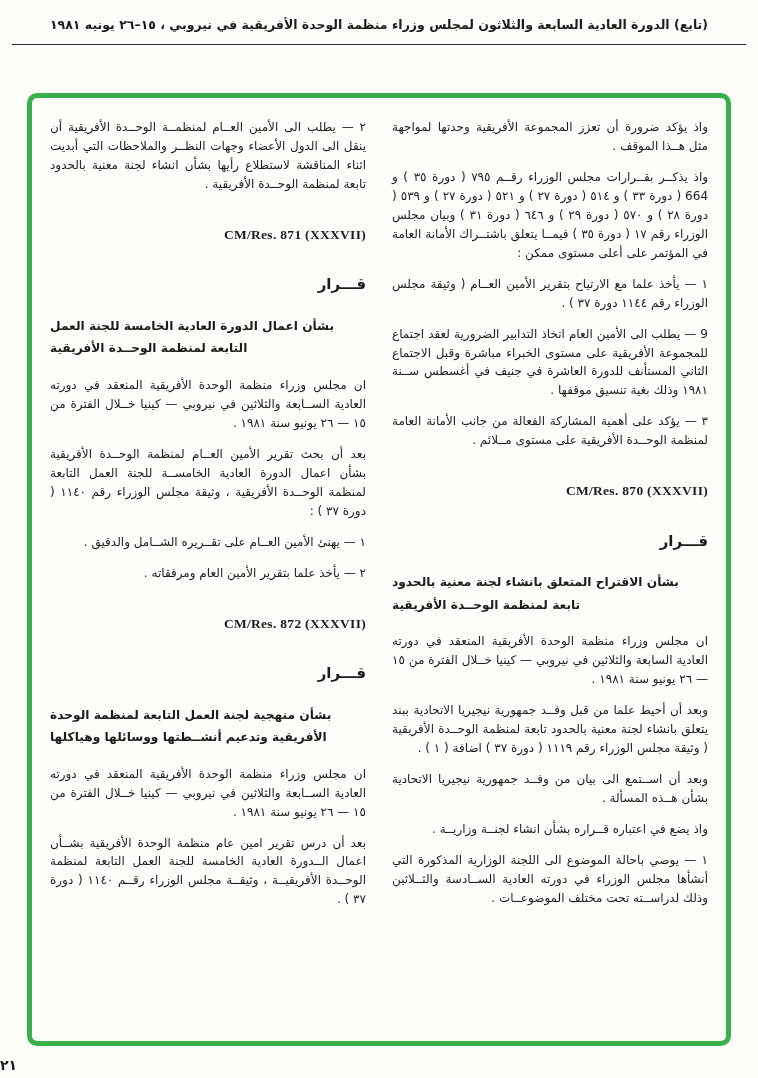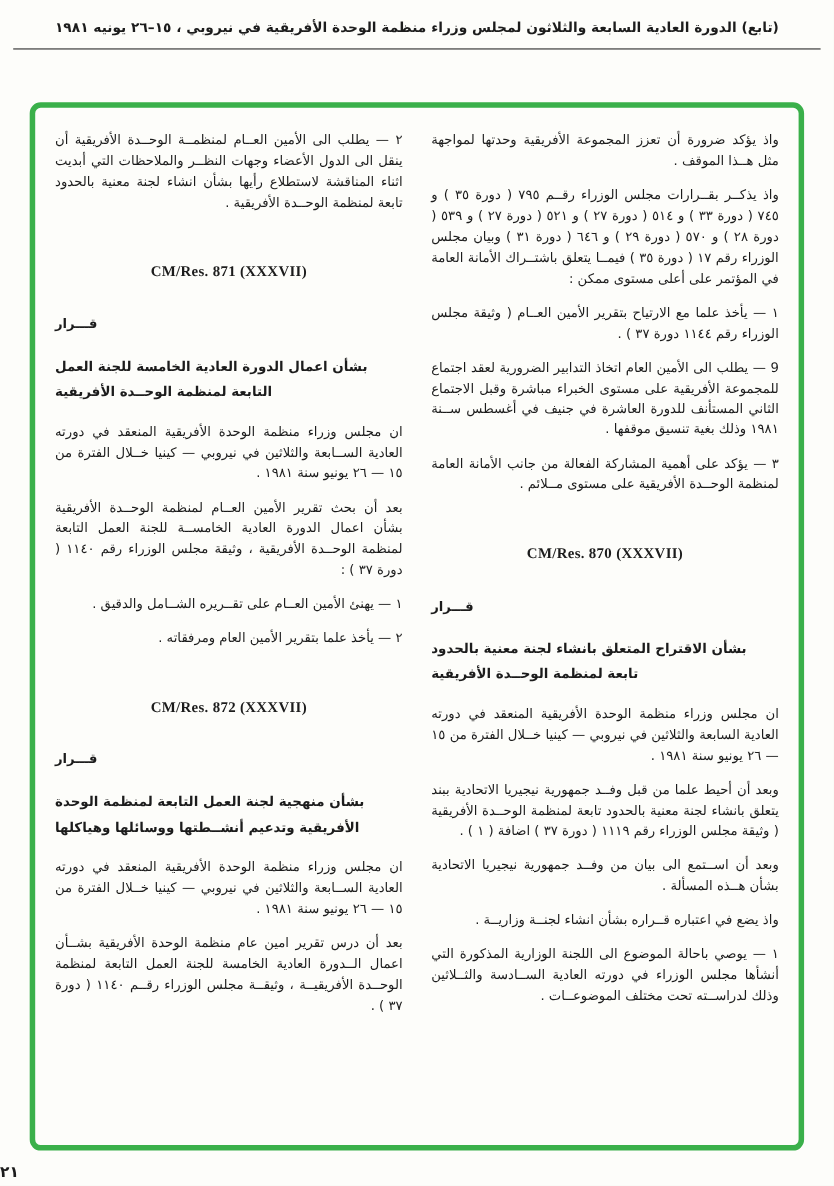--- a/index.html
+++ b/index.html
@@ -58,31 +58,31 @@
     flex: 1 1 0;
     font-size: 12px;
     line-height: 1.58;
     text-align: justify;
   }
   .block-p {
     margin: 0 0 12px 0;
   }
   .block-code {
     direction: ltr;
-    text-align: center;
+    text-align: right;
     font-family: "Liberation Serif", serif;
     font-weight: bold;
     font-size: 13.5px;
-    margin: 42px 0 28px 0;
+    margin: 30px 0 28px 0;
     letter-spacing: 0.3px;
   }
   .block-title {
-    text-align: left;
+    text-align: right;
     font-weight: bold;
-    font-size: 12px;
+    font-size: 15px;
     margin: 0 0 18px 0;
     letter-spacing: 1px;
   }
   .block-subtitle {
     text-align: left;
     font-weight: bold;
     font-size: 12.2px;
     line-height: 1.85;
     margin: 0 0 16px 0;
   }
@@ -105,21 +105,21 @@
 
   <header class="page-header">
     <div class="header-line1">(تابع) الدورة العادية السابعة والثلاثون لمجلس وزراء منظمة الوحدة الأفريقية في نيروبي ، ١٥–٢٦ يونيه ١٩٨١</div>
   </header>
 
   <hr class="header-rule">
 
   <main class="content-frame" style="border-color: rgb(58, 176, 74);">
     <section class="col">
         <div class="block-p">واذ يؤكد ضرورة أن تعزز المجموعة الأفريقية وحدتها لمواجهة مثل هــذا الموقف .</div>
-        <div class="block-p">واذ يذكــر بقــرارات مجلس الوزراء رقــم ٧٩٥ ( دورة ٣٥ ) و ٧٤٥ ( دورة ٣٣ ) و ٥١٤ ( دورة ٢٧ ) و ٥٢١ ( دورة ٢٧ ) و ٥٣٩ ( دورة ٢٨ ) و ٥٧٠ ( دورة ٢٩ ) و ٦٤٦ ( دورة ٣١ ) وبيان مجلس الوزراء رقم ١٧ ( دورة ٣٥ ) فيمــا يتعلق باشتــراك الأمانة العامة في المؤتمر على أعلى مستوى ممكن :</div>
+        <div class="block-p">واذ يذكــر بقــرارات مجلس الوزراء رقــم ٧٩٥ ( دورة ٣٥ ) و 664 ( دورة ٣٣ ) و ٥١٤ ( دورة ٢٧ ) و ٥٢١ ( دورة ٢٧ ) و ٥٣٩ ( دورة ٢٨ ) و ٥٧٠ ( دورة ٢٩ ) و ٦٤٦ ( دورة ٣١ ) وبيان مجلس الوزراء رقم ١٧ ( دورة ٣٥ ) فيمــا يتعلق باشتــراك الأمانة العامة في المؤتمر على أعلى مستوى ممكن :</div>
         <div class="block-p">١ — يأخذ علما مع الارتياح بتقرير الأمين العــام ( وثيقة مجلس الوزراء رقم ١١٤٤ دورة ٣٧ ) .</div>
         <div class="block-p">9 — يطلب الى الأمين العام اتخاذ التدابير الضرورية لعقد اجتماع للمجموعة الأفريقية على مستوى الخبراء مباشرة وقبل الاجتماع الثاني المستأنف للدورة العاشرة في جنيف في أغسطس ســنة ١٩٨١ وذلك بغية تنسيق موقفها .</div>
         <div class="block-p">٣ — يؤكد على أهمية المشاركة الفعالة من جانب الأمانة العامة لمنظمة الوحــدة الأفريقية على مستوى مــلائم .</div>
         <div class="block-code">CM/Res. 870 (XXXVII)</div>
         <div class="block-title">قـــرار</div>
         <div class="block-subtitle">بشأن الاقتراح المتعلق بانشاء لجنة معنية بالحدود تابعة لمنظمة الوحــدة الأفريقية</div>
         <div class="block-p">ان مجلس وزراء منظمة الوحدة الأفريقية المنعقد في دورته العادية السابعة والثلاثين في نيروبي — كينيا خــلال الفترة من ١٥ — ٢٦ يونيو سنة ١٩٨١ .</div>
         <div class="block-p">وبعد أن أحيط علما من قبل وفــد جمهورية نيجيريا الاتحادية ببند يتعلق بانشاء لجنة معنية بالحدود تابعة لمنظمة الوحــدة الأفريقية ( وثيقة مجلس الوزراء رقم ١١١٩ ( دورة ٣٧ ) اضافة ( ١ ) .</div>
         <div class="block-p">وبعد أن اســتمع الى بيان من وفــد جمهورية نيجيريا الاتحادية بشأن هــذه المسألة .</div>
         <div class="block-p">واذ يضع في اعتباره قــراره بشأن انشاء لجنــة وزاريــة .</div>

